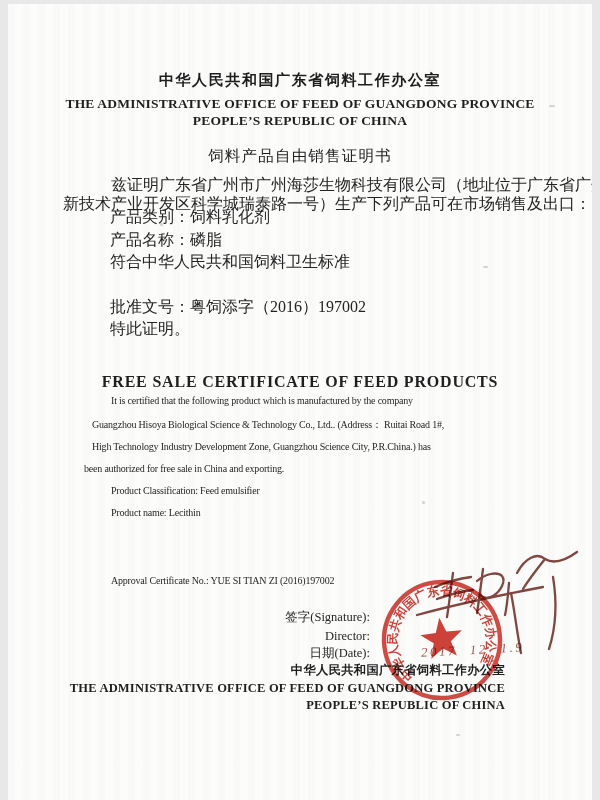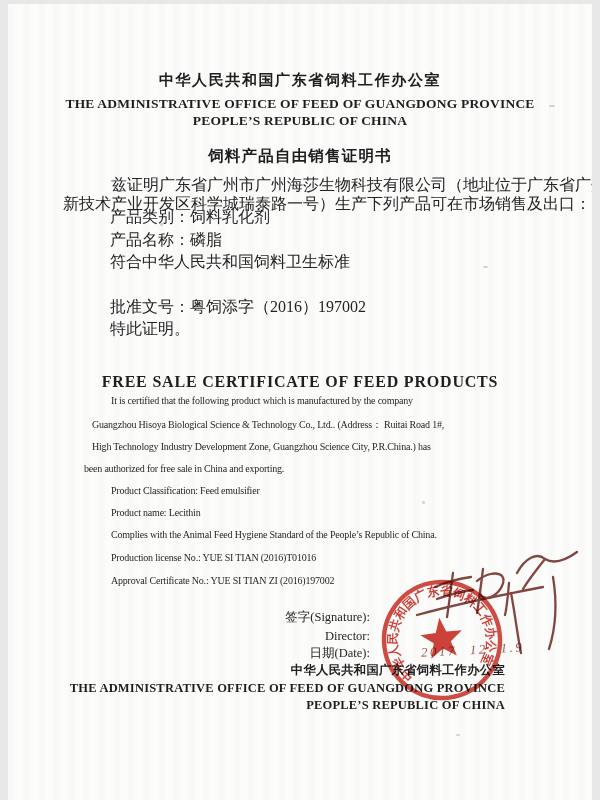--- a/index.html
+++ b/index.html
@@ -8,21 +8,21 @@
     background:
       repeating-linear-gradient(90deg, rgba(120,125,140,0.025) 0 7px, rgba(0,0,0,0) 7px 15px),
       #fcfcfb;
     font-family:"Liberation Serif","DejaVu Serif",serif;
     color:#272727;
   }
   .t{position:absolute;white-space:nowrap;line-height:1.25;}
   .center{left:0;right:0;text-align:center;}
   .zh-title{font-size:15px;font-weight:700;letter-spacing:1.6px;color:#1e1e1e;}
   .en-head{font-size:13.5px;font-weight:700;letter-spacing:0.2px;color:#1f1f1f;}
-  .cert-title{font-size:15.5px;font-weight:700;letter-spacing:1.2px;color:#1e1e1e;}
+  .cert-title{font-size:15.5px;font-weight:400;letter-spacing:1.2px;color:#1e1e1e;}
   .zh-body{font-size:16px;color:#242424;}
   .en-title{font-size:16px;font-weight:700;letter-spacing:0.8px;color:#1f1f1f;}
   .en-body{font-size:10px;letter-spacing:-0.2px;color:#262626;}
   .sig-label{font-size:12.5px;text-align:center;color:#262626;}
   .foot-zh{font-size:12.3px;font-weight:700;text-align:right;letter-spacing:0.3px;color:#1f1f1f;}
   .foot-en{font-size:12.5px;font-weight:700;text-align:right;letter-spacing:0.2px;color:#1f1f1f;}
   .date-hand{
     font-size:13px;font-style:italic;letter-spacing:2.5px;word-spacing:7px;
     color:rgba(140,62,50,0.85);transform:rotate(-3deg);
   }
@@ -53,22 +53,20 @@
 
   <div class="t center en-title" style="top:368px">FREE SALE CERTIFICATE OF FEED PRODUCTS</div>
 
   <div class="t en-body" style="left:103px;top:391px">It is certified that the following product which is manufactured by the company</div>
   <div class="t en-body" style="left:84px;top:415px">Guangzhou Hisoya Biological Science &amp; Technology Co., Ltd.. (Address： Ruitai Road 1#,</div>
   <div class="t en-body" style="left:84px;top:437px">High Technology Industry Development Zone, Guangzhou Science City, P.R.China.) has</div>
   <div class="t en-body" style="left:76px;top:459px">been authorized for free sale in China and exporting.</div>
 
   <div class="t en-body" style="left:103px;top:481px">Product Classification: Feed emulsifier</div>
   <div class="t en-body" style="left:103px;top:503px">Product name: Lecithin</div>
-  <div class="t en-body" style="left:103px;top:525px">Complies with the Animal Feed Hygiene Standard of the People’s Republic of China.</div>
-  <div class="t en-body" style="left:103px;top:548px">Production license No.: YUE SI TIAN (2016)T01016</div>
   <div class="t en-body" style="left:103px;top:571px">Approval Certificate No.: YUE SI TIAN ZI (2016)197002</div>
 
   <div class="t sig-label" style="right:222px;top:606px">签字(Signature):</div>
   <div class="t sig-label" style="right:222px;top:625px">Director:</div>
   <div class="t sig-label" style="right:222px;top:642px">日期(Date):</div>
 
   <div class="t date-hand" style="left:413px;top:638px">2017 12 1.9</div>
 
   <div class="t foot-zh" style="right:87px;top:659px">中华人民共和国广东省饲料工作办公室</div>
   <div class="t foot-en" style="right:87px;top:677px">THE ADMINISTRATIVE OFFICE OF FEED OF GUANGDONG PROVINCE</div>

